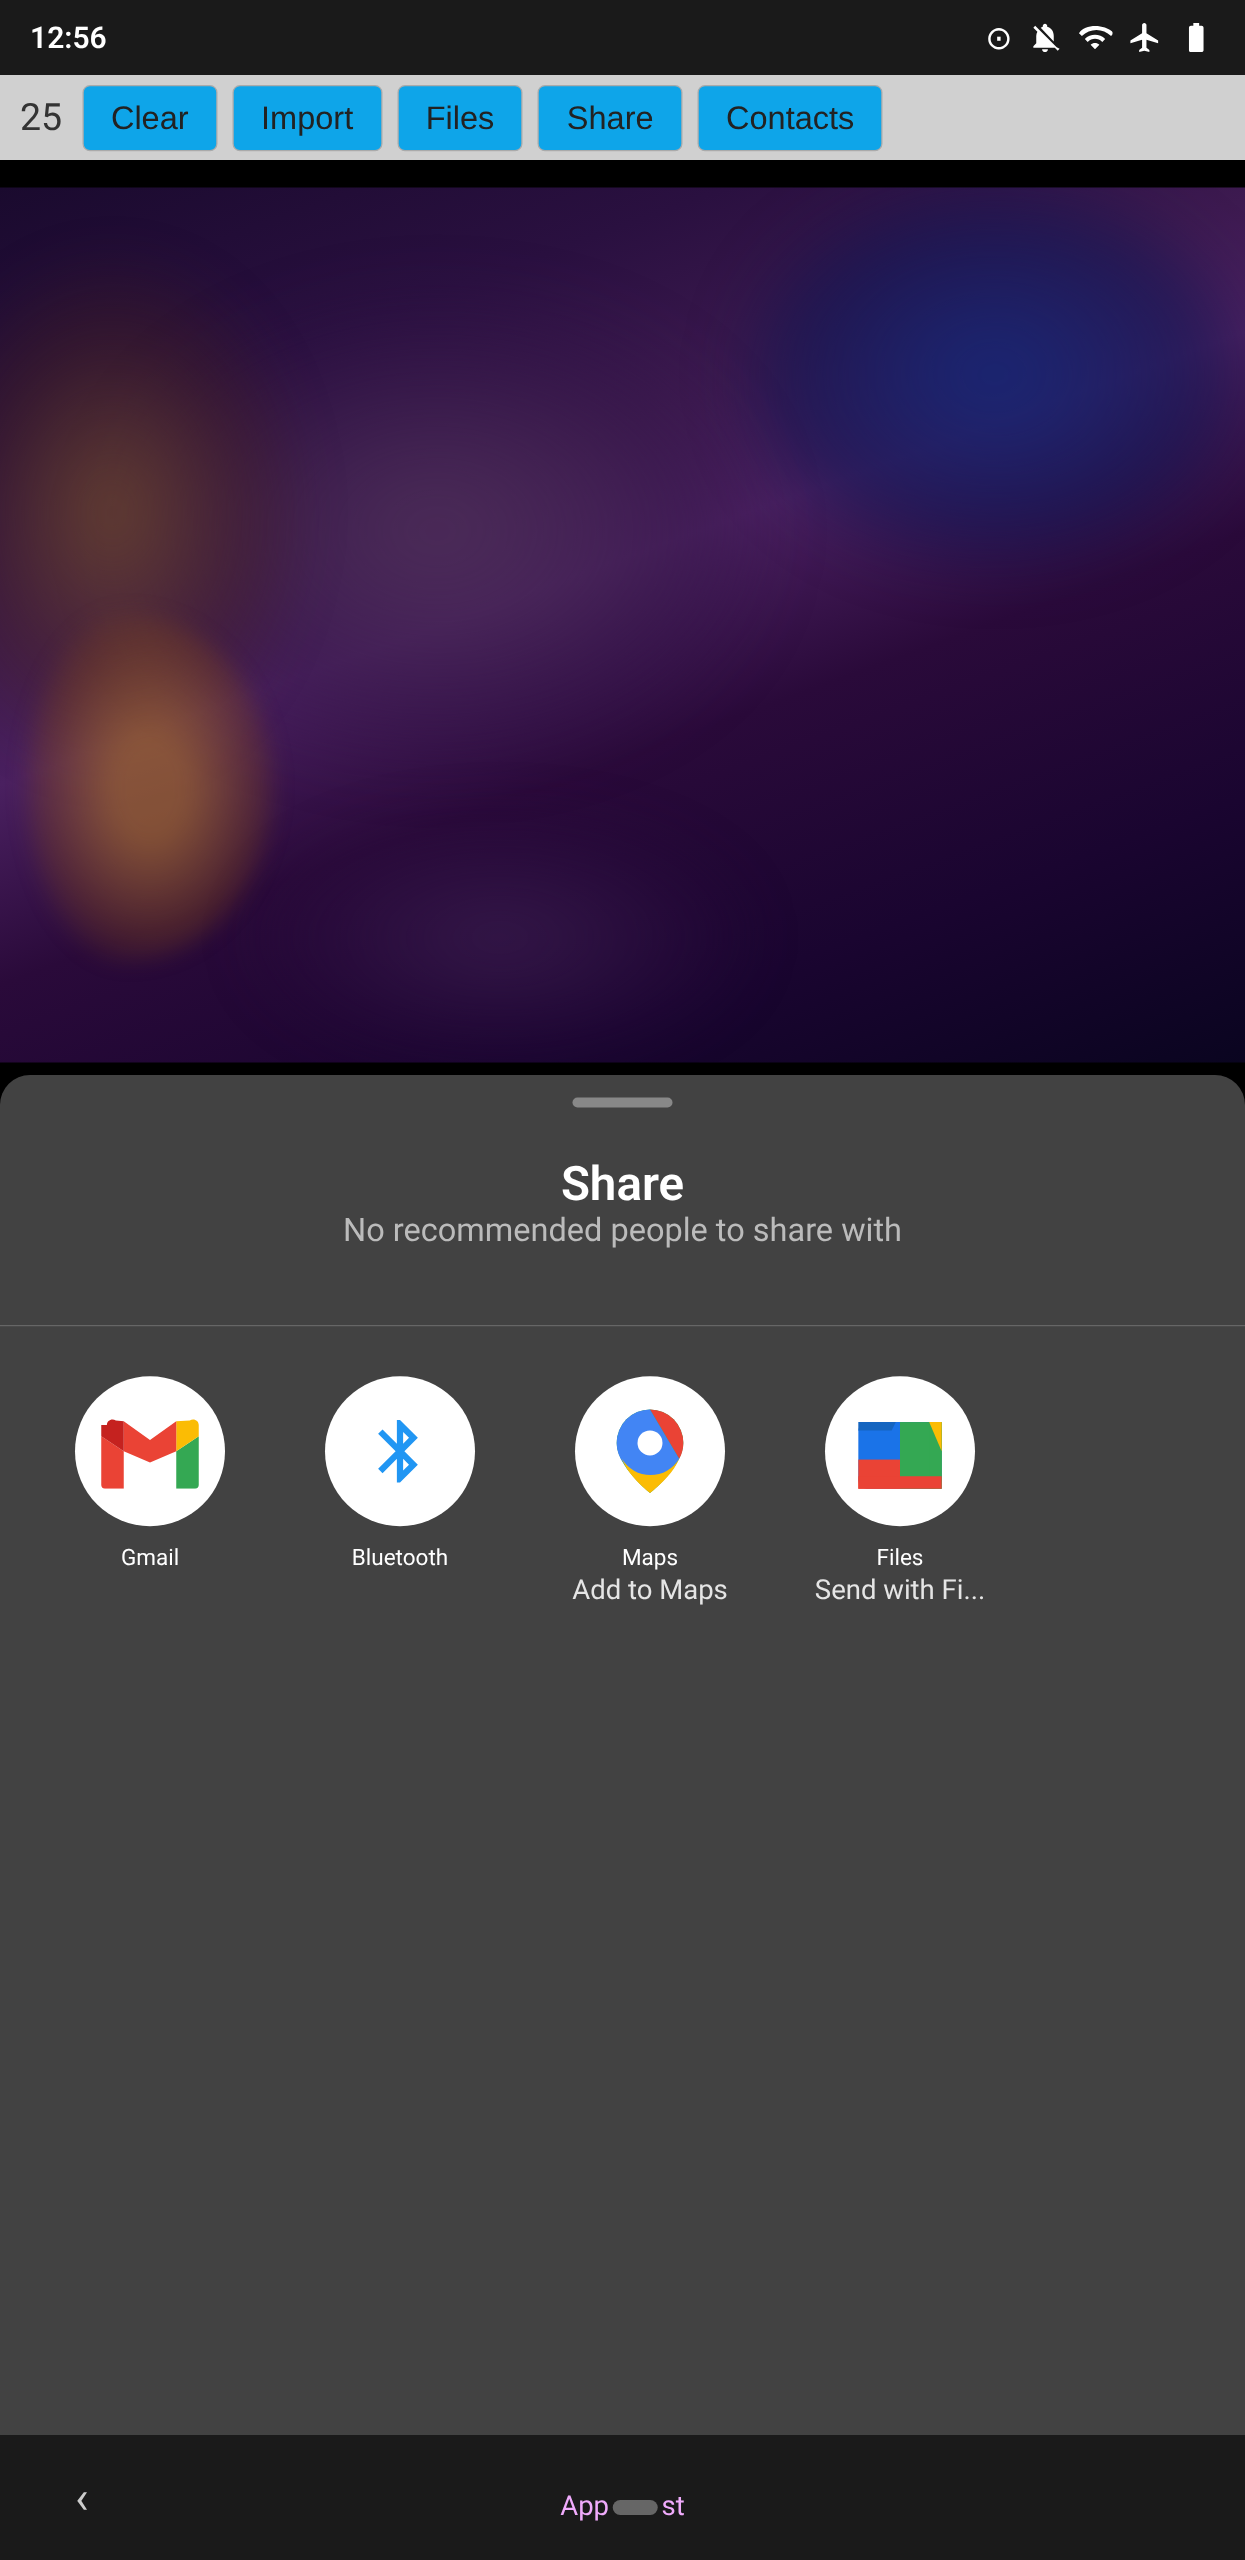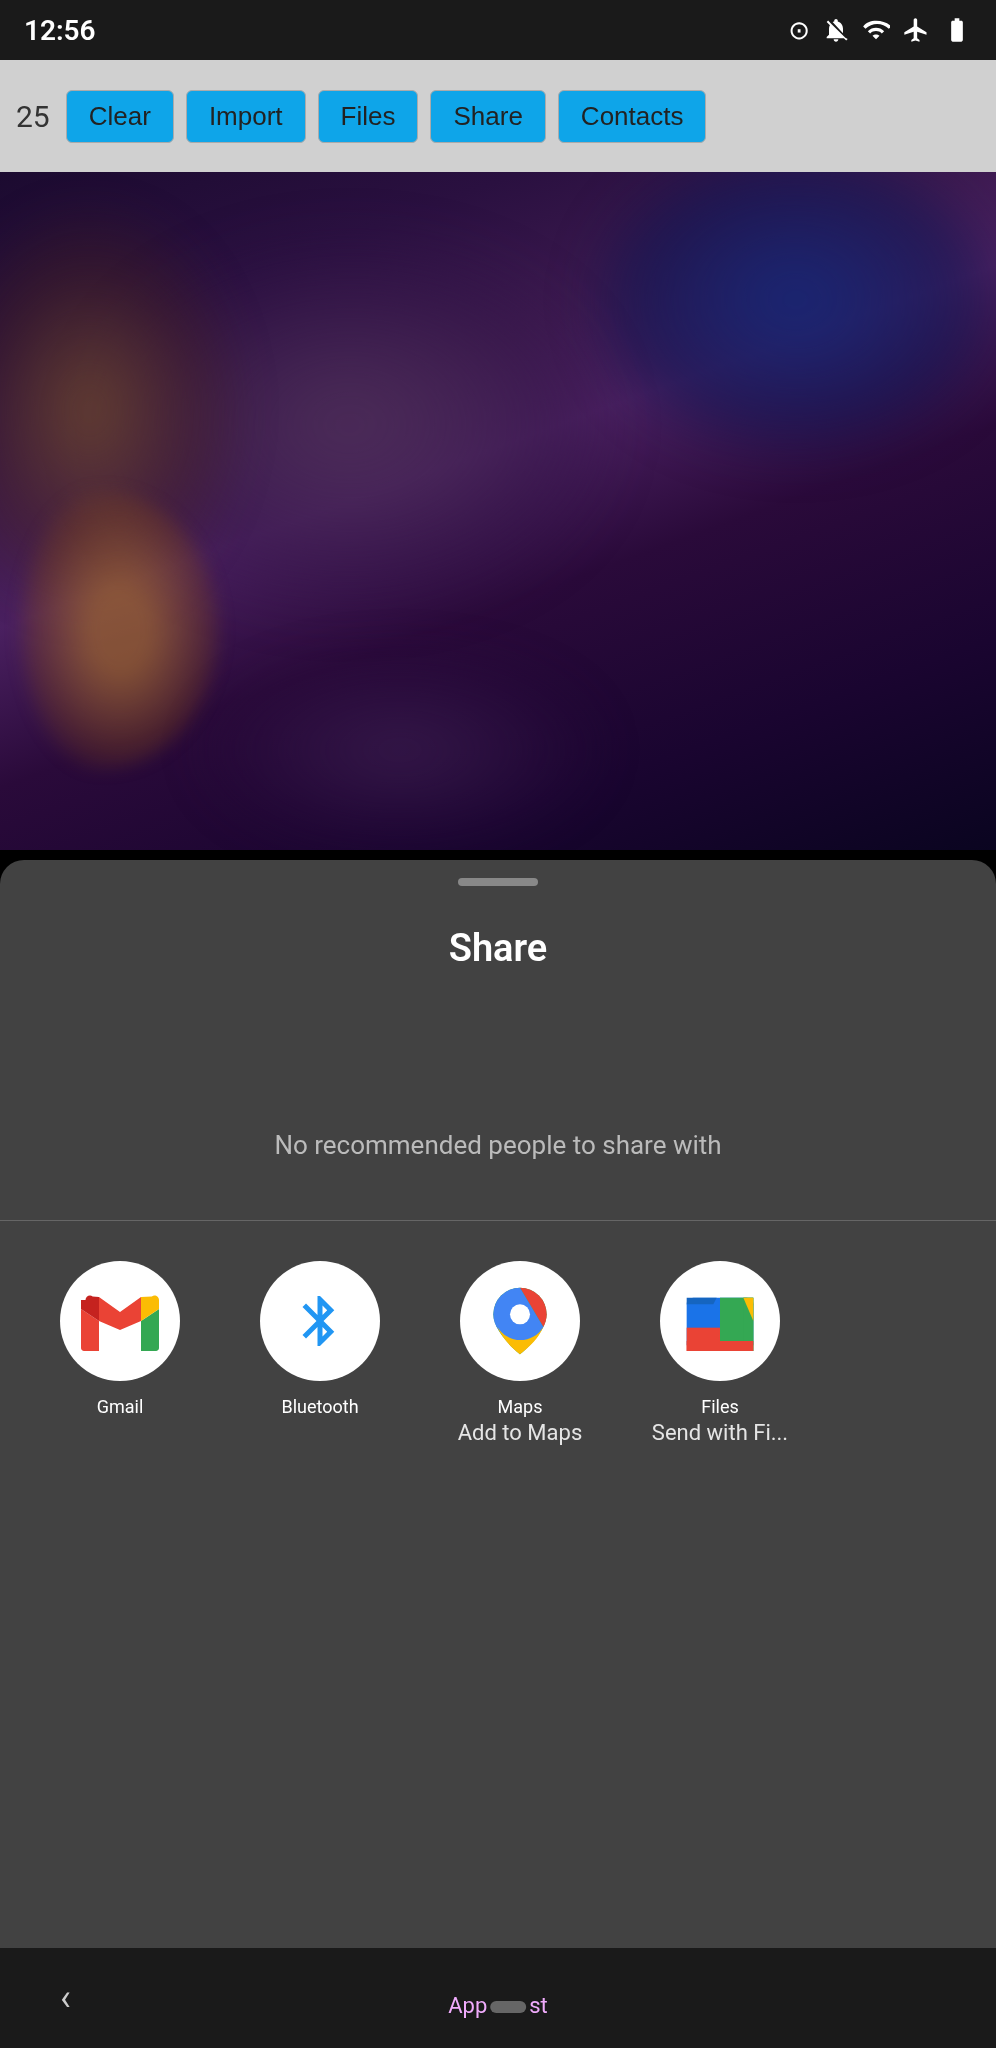--- a/index.html
+++ b/index.html
@@ -23,37 +23,37 @@
       background: #1a1a1a;
       display: flex;
       align-items: center;
       justify-content: space-between;
       padding: 0 24px;
       z-index: 100;
     }
 
     .status-time {
       color: #fff;
-      font-size: 28px;
+      font-size: 24px;
       font-weight: 600;
     }
 
     .status-icons {
       display: flex;
       align-items: center;
       gap: 12px;
     }
 
     
     .toolbar {
       position: absolute;
       top: 60px;
       left: 0;
       right: 0;
-      height: 112px;
+      height: 68px;
       background: #d0d0d0;
       display: flex;
       align-items: center;
       padding: 16px 16px;
       gap: 12px;
       z-index: 99;
     }
 
     .toolbar-number {
       color: #333;
@@ -175,21 +175,20 @@
     .share-title {
       color: #fff;
       font-size: 38px;
       font-weight: 600;
       margin-top: 40px;
     }
 
     .no-recommended {
       color: #bbb;
       font-size: 26px;
-      margin-top: 160px;
       text-align: center;
     }
 
     .divider {
       width: 100%;
       height: 1px;
       background: #666;
       margin-top: 60px;
     }
 

